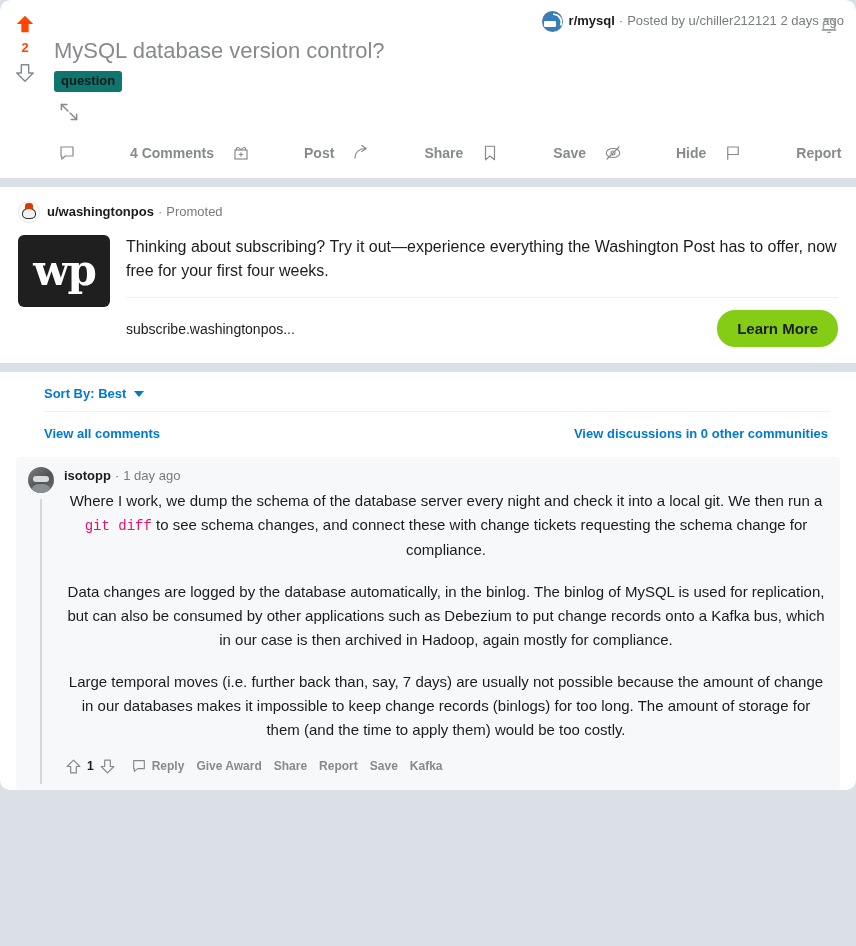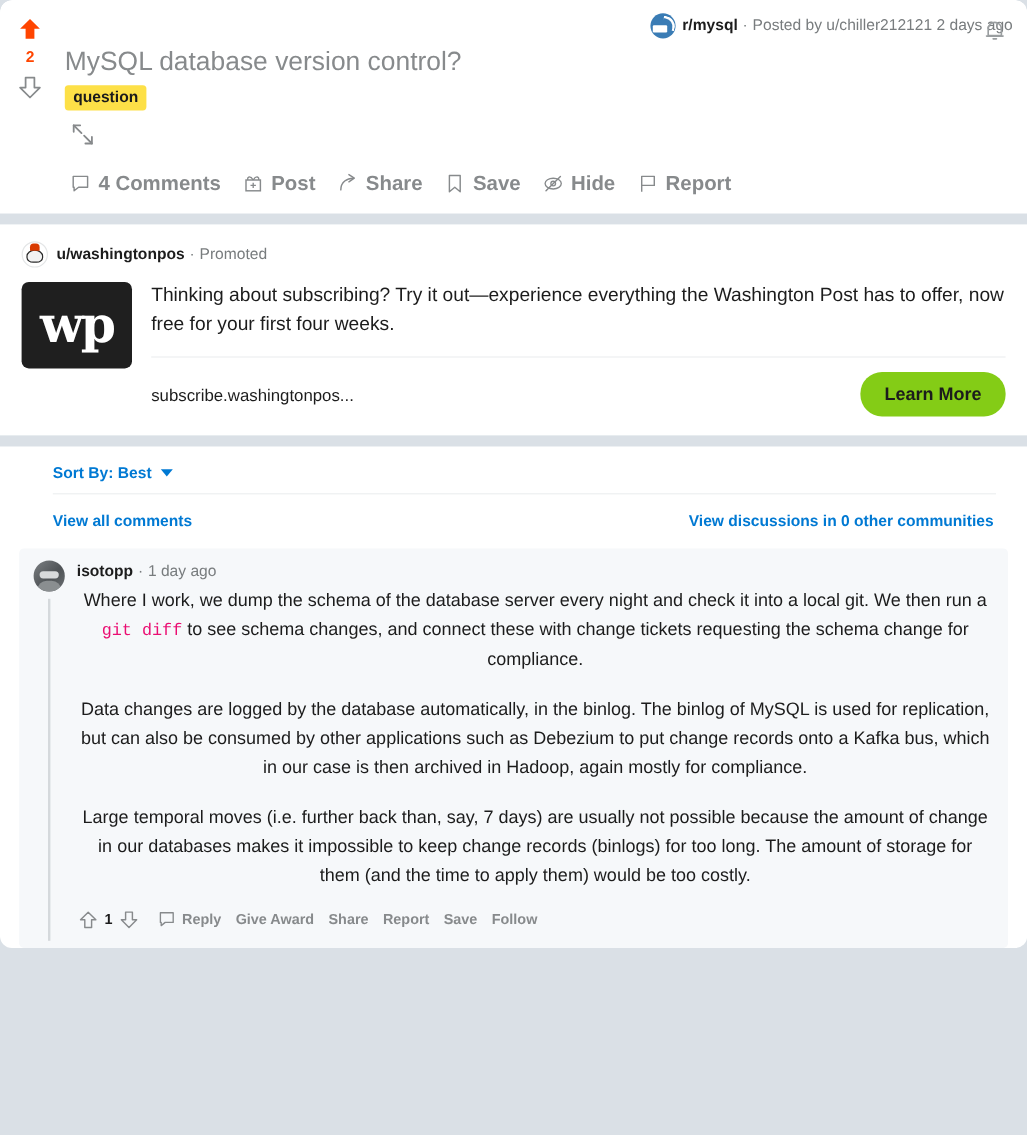--- a/index.html
+++ b/index.html
@@ -114,21 +114,21 @@
 
   .post-title {
     font-size: 22px;
     color: #878a8c;
     line-height: 28px;
     margin: 5px 0 6px 0;
     font-weight: 500;
   }
   .flair {
     display: inline-block;
-    background: #fde047;
+    background: #0f766e;
     color: #1a1a1b;
     font-size: 13px;
     font-weight: bold;
     padding: 2px 7px 3px 7px;
     border-radius: 3px;
     line-height: 16px;
   }
   .expand-row {
     height: 40px;
     display: flex;
@@ -138,27 +138,28 @@
   .post-actions {
     display: flex;
     align-items: center;
     height: 42px;
     padding-bottom: 4px;
   }
   .action {
     display: flex;
     align-items: center;
     color: #878a8c;
-    font-size: 17px;
+    font-size: 14px;
     font-weight: bold;
     margin-right: 10px;
     padding: 5px 4px;
     border-radius: 2px;
     cursor: pointer;
     white-space: nowrap;
+    gap: 48px;
   }
   .action .ic {
     margin-right: 6px;
     display: inline-flex;
     align-items: center;
   }
 
   .bell-btn {
     position: absolute;
     top: 10px;
@@ -611,20 +612,20 @@
           <div class="c-action">
             <span>Share</span>
           </div>
           <div class="c-action">
             <span>Report</span>
           </div>
           <div class="c-action">
             <span>Save</span>
           </div>
           <div class="c-action">
-            <span>Follow</span>
+            <span>Kafka</span>
           </div>
         </div>
       </div>
     </div>
 
   </div>
 </div>
 
 </body></html>

